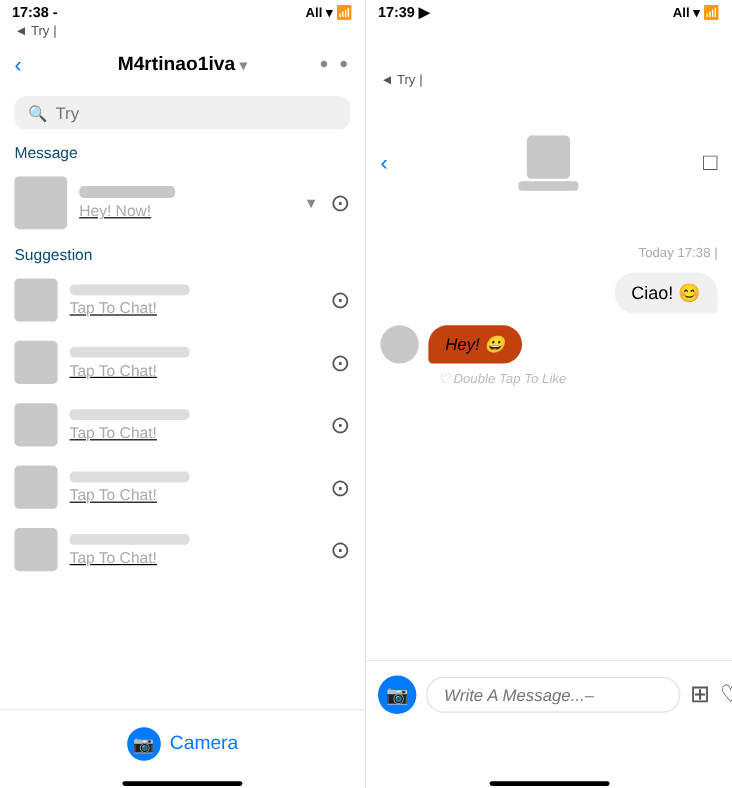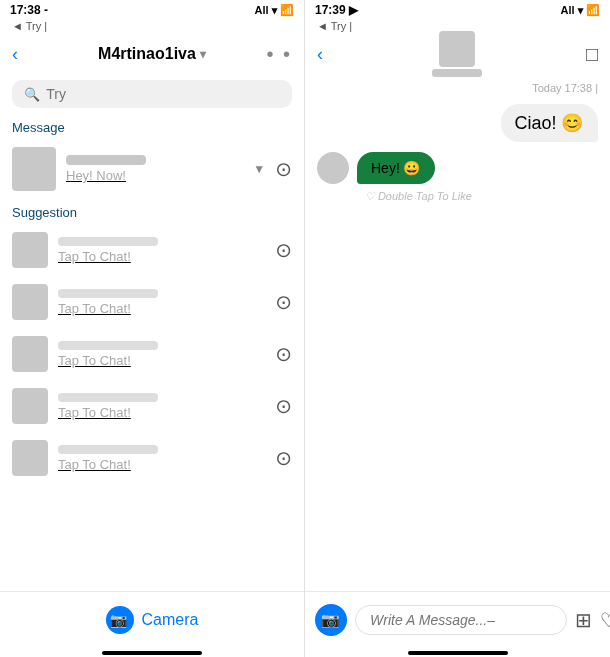--- a/index.html
+++ b/index.html
@@ -22,20 +22,21 @@
       background: #fff;
     }
 
     
     .right-panel {
       width: 305px;
       height: 657px;
       display: flex;
       flex-direction: column;
       background: #fff;
+      gap: 41px;
     }
 
     
     .status-bar {
       display: flex;
       justify-content: space-between;
       align-items: center;
       padding: 2px 10px;
       font-size: 11px;
       font-weight: 600;
@@ -247,43 +248,44 @@
       font-size: 11px;
       color: #aaa;
       margin-bottom: 10px;
     }
     .chat-bubble-right {
       background: #f0f0f0;
       border-radius: 18px 18px 4px 18px;
       padding: 8px 14px;
       max-width: 70%;
       align-self: flex-end;
-      font-size: 18px;
+      font-size: 15px;
       color: #000;
       margin-bottom: 10px;
     }
     .chat-bubble-left {
       display: flex;
       align-items: flex-start;
       gap: 8px;
       margin-bottom: 4px;
     }
     .chat-bubble-left-avatar {
       width: 32px;
       height: 32px;
       background: #c8c8c8;
       border-radius: 50%;
       flex-shrink: 0;
     }
     .chat-bubble-left-content {
-      background: #15803d;
+      background: #c2410c;
       border-radius: 18px 18px 18px 4px;
       padding: 8px 14px;
       font-size: 14px;
       color: #000;
+      font-style: italic;
     }
     .double-tap-hint {
       font-size: 11px;
       color: #bbb;
       margin-left: 48px;
       margin-top: 2px;
       font-style: italic;
     }
 
     

